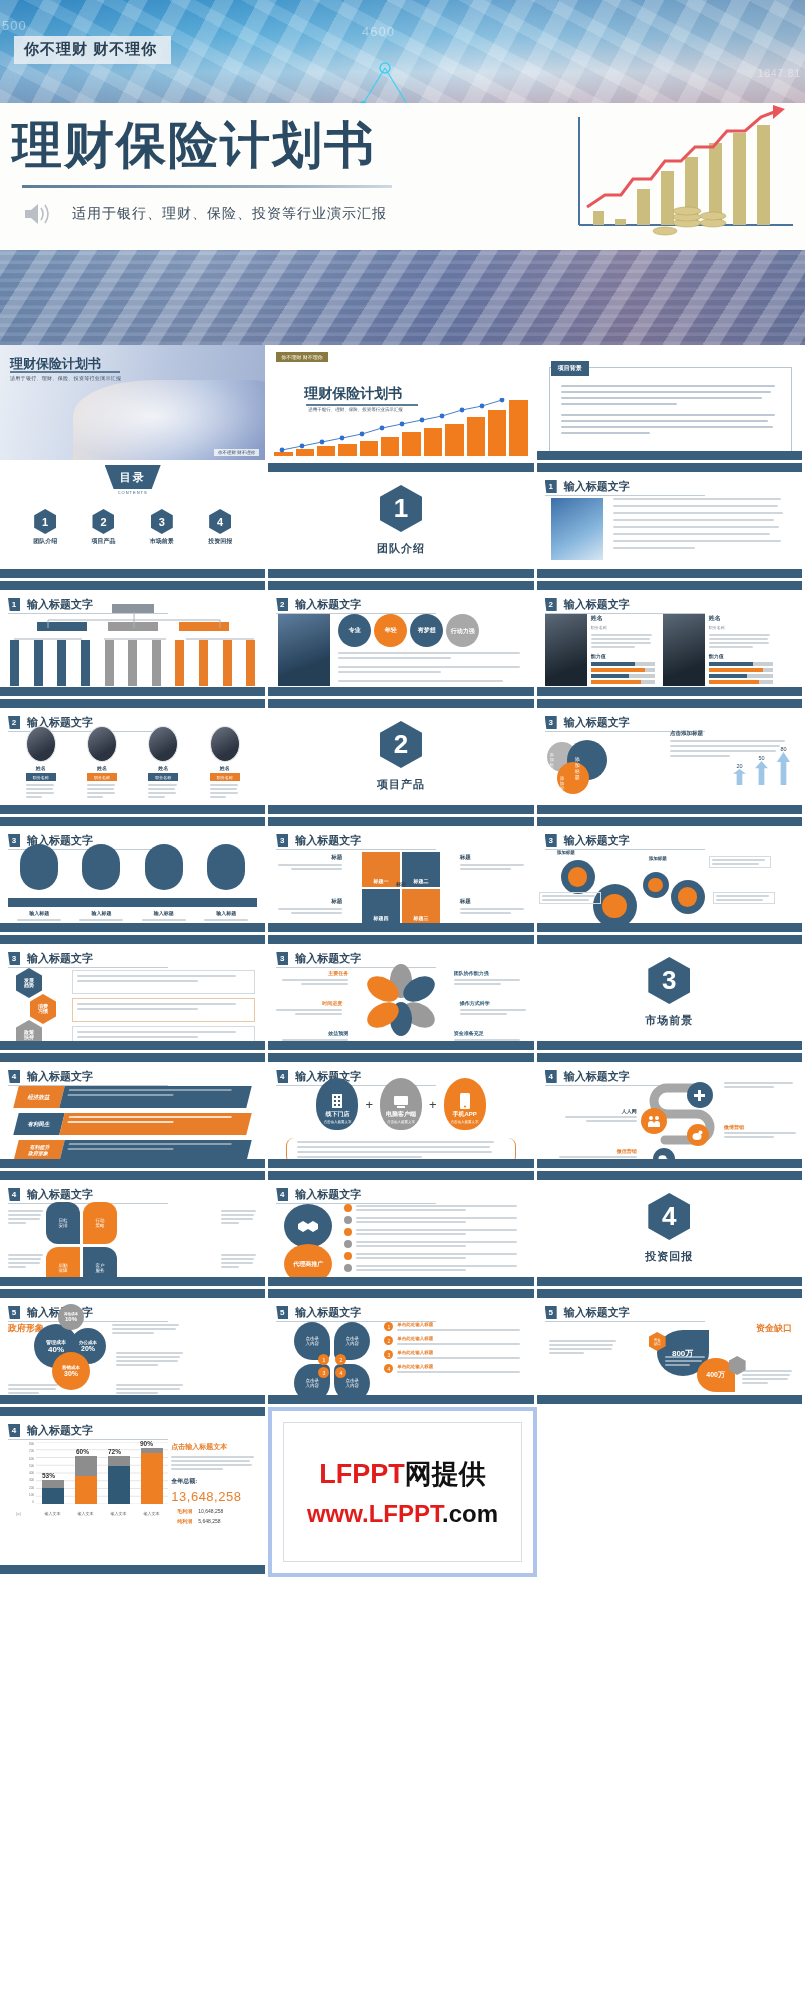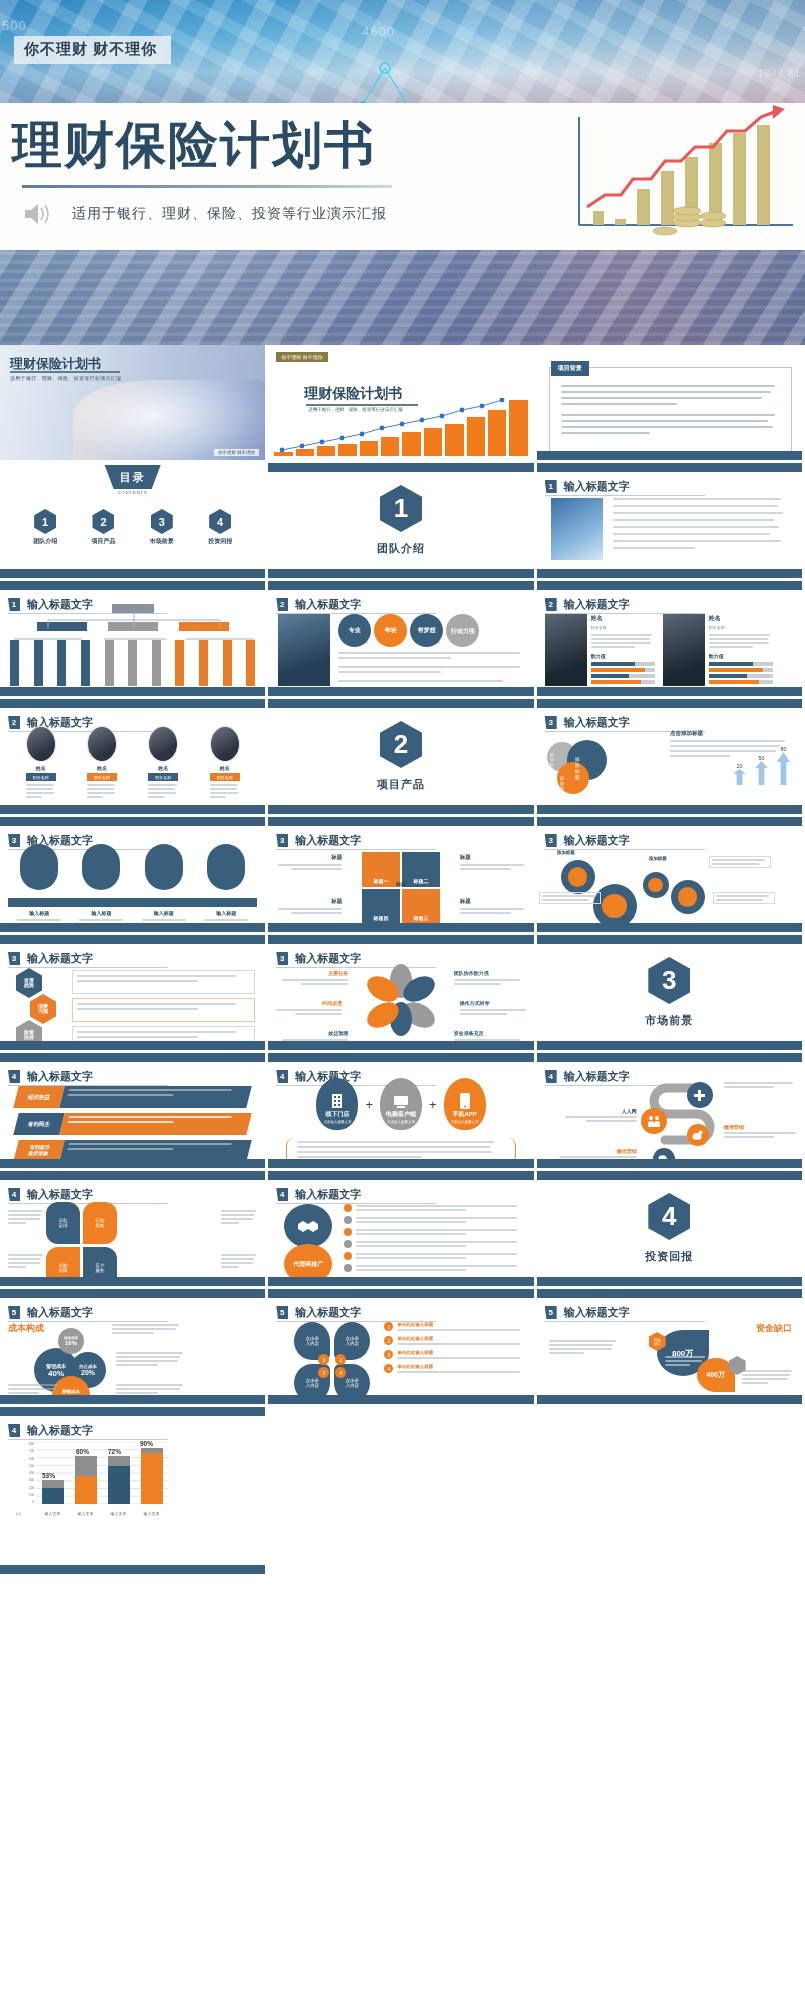--- a/index.html
+++ b/index.html
@@ -182,21 +182,21 @@
   .ovals { position:absolute; top:16px; left:0; right:0; display:flex; justify-content:center; align-items:center; gap:7px; }
   .oval { width:42px; height:52px; border-radius:50% 50% 45% 45%; display:flex; flex-direction:column; align-items:center; justify-content:flex-end; padding-bottom:6px; color:#fff; }
   .oval .t { font-size:6px; font-weight:700; }
   .oval .s { font-size:3.5px; margin-top:1px; }
   .plus { font-size:13px; color:#444; }
   .brace { position:absolute; left:18px; right:18px; top:76px; border-left:1.5px solid #e08a3c; border-right:1.5px solid #e08a3c; height:26px; border-radius:8px; }
   
   .fourp { position:absolute; left:46px; top:22px; width:72px; height:70px; }
   .fourp .p { position:absolute; width:34px; height:42px; background:#3a5f7d; color:#fff; font-size:4.5px; display:flex; align-items:center; justify-content:center; text-align:center; }
   
-  .costPie { position:absolute; left:34px; top:36px; width:74px; height:74px; }
+  .costPie { position:absolute; left:34px; top:12px; width:74px; height:74px; }
   .cpSeg { position:absolute; border-radius:50%; display:flex; flex-direction:column; align-items:center; justify-content:center; color:#fff; font-weight:700; }
   
   .fg1 { position:absolute; left:120px; top:32px; width:52px; height:46px; background:#3a5f7d; border-radius:50% 0 50% 50%; display:flex; align-items:center; justify-content:center; color:#fff; font-size:8px; font-weight:700; }
   .fg2 { position:absolute; left:160px; top:60px; width:38px; height:34px; background:#ee7f22; border-radius:50% 50% 0 50%; display:flex; align-items:center; justify-content:center; color:#fff; font-size:7px; font-weight:700; }
   
   .fchart { position:absolute; left:18px; top:26px; width:150px; height:74px; }
   .fcPlot { position:absolute; left:18px; right:0; top:0; bottom:12px; }
   .fcBars { position:absolute; inset:0; display:flex; align-items:flex-end; justify-content:space-around; }
   .fcCol { width:22px; display:flex; flex-direction:column; justify-content:flex-end; height:100%; }
   .fcGray { background:#8d8d8d; }
@@ -1111,21 +1111,21 @@
   </div>
 
   <div class="cell">
     <div class="barTop"></div>
     <div class="slideBody">
       <div class="sHead">
         <div class="num">5</div>
         <div class="txt">输入标题文字</div>
         <div class="line"></div>
       </div>
-      <div style="position:absolute;left:8px;top:24px;font-size:9px;font-weight:700;color:#e87e2a">成本构成</div>
+      <div style="position:absolute;left:8px;top:24px;font-size:9px;font-weight:700;color:#e87e2a">政府形象</div>
       <div class="costPie">
         <div class="cpSeg" style="left:0;top:14px;width:44px;height:44px;background:#3a5f7d">
           <span style="font-size:5px">管理成本</span>
           <span style="font-size:8px">40%</span>
         </div>
         <div class="cpSeg" style="left:36px;top:18px;width:36px;height:36px;background:#3a5f7d">
           <span style="font-size:4.5px">办公成本</span>
           <span style="font-size:7px">20%</span>
         </div>
         <div class="cpSeg" style="left:18px;top:42px;width:38px;height:38px;background:#ee7f22">
@@ -1311,20 +1311,43 @@
           <div class="fcPct" style="left:104px;bottom:92%">90%</div>
         </div>
         <div class="fcXAxis">
           <span>输入文本</span>
             <span>输入文本</span>
           <span>输入文本</span>
             <span>输入文本</span>
         </div>
         <div style="position:absolute;left:-2px;bottom:0;font-size:3px;color:#777">(元)</div>
       </div>
-    </div>
-    <div class="barBot"></div>
-  </div>
-
+      <div class="fRight">
+        <div class="h">点击输入标题文本</div>
+        <div style="margin-top:4px">
+            <div class="ph" style="width:96%;margin-bottom:2px"></div>
+            <div class="ph" style="width:92%;margin-bottom:2px"></div>
+            <div class="ph" style="width:94%;margin-bottom:2px"></div>
+            <div class="ph" style="width:60%"></div>
+          </div>
+        <div style="font-size:6px;font-weight:700;color:#2f4a60;margin-top:7px">全年总额:</div>
+        <div class="big">13,648,258</div>
+        <div class="kv"><span style="color:#e87e2a;font-weight:700">毛利润</span><span>10,648,258</span></div>
+        <div class="kv"><span style="color:#e87e2a;font-weight:700">纯利润</span><span>5,648,258</span></div>
+      </div>
+    </div>
+    <div class="barBot"></div>
+  </div>
+
+  <div class="brandCell">
+    <div class="brandInner">
+      <div class="brandL1">
+        <span class="red">LFPPT</span><span class="blk">网提供</span>
+      </div>
+      <div class="brandL2">
+        <span class="red">www.LFPPT</span><span class="blk">.com</span>
+      </div>
+    </div>
+  </div>
 
   <div class="cell" style="height:170px;background:#fff;border:none"></div>
 
 </div>
 
 </body></html>

